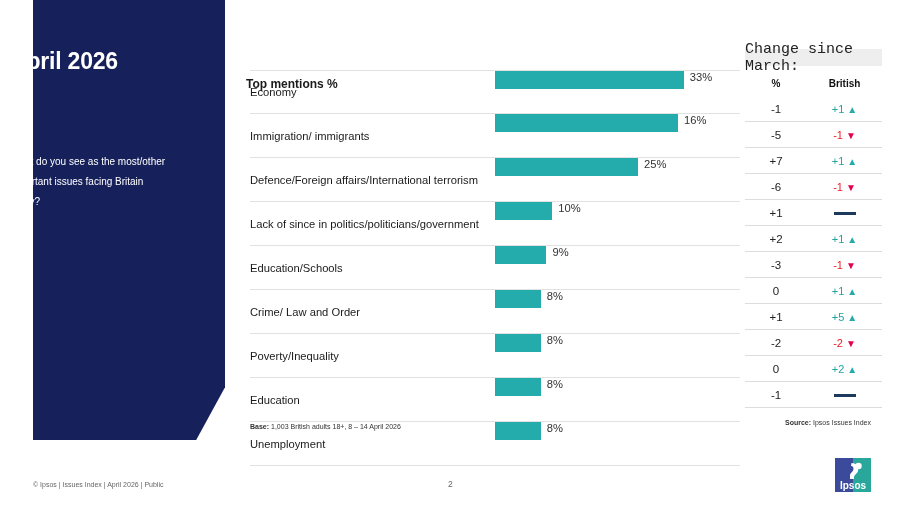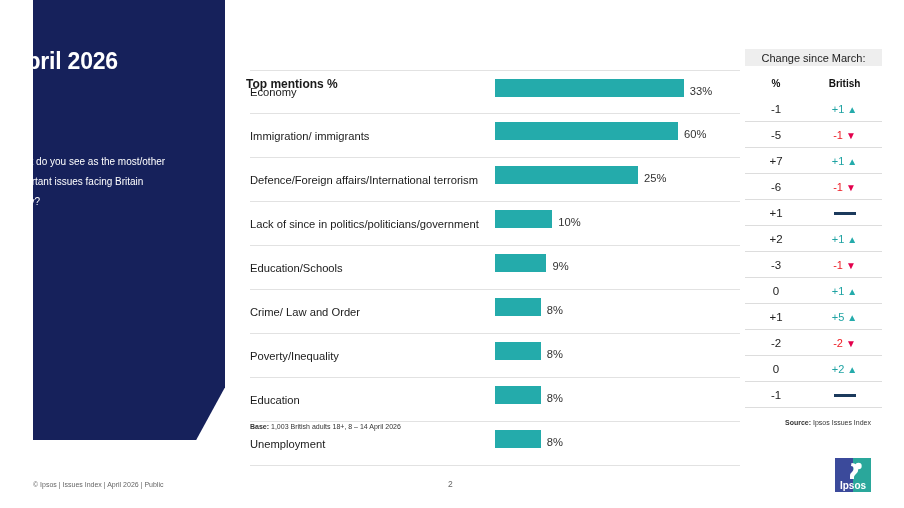--- a/index.html
+++ b/index.html
@@ -79,21 +79,21 @@
     font-size: 11.2px;
     color: #1a1a1a;
     white-space: nowrap;
   }
   .bar-wrap {
     position: absolute;
     left: 245px;
     top: 0;
     height: 26px;
     display: flex;
-    align-items: flex-end;
+    align-items: flex-start;
   }
   .bar {
     height: 18px;
     background: #24ABAB;
   }
   .bar-value {
     font-size: 11.2px;
     color: #333333;
     margin-left: 6px;
     white-space: nowrap;
@@ -116,22 +116,23 @@
     left: 745px;
     top: 49px;
     width: 137px;
     height: 17px;
     background: #eeeeee;
     display: flex;
     align-items: center;
     justify-content: center;
   }
   #change-header-text {
-    font-size: 11px;
+    font-size: 15px;
     color: #222222;
+    font-family: Liberation Mono, monospace;
   }
   #change-col-headers {
     position: absolute;
     left: 745px;
     top: 78px;
     width: 137px;
     display: flex;
   }
   #change-col-headers .hdr-pct {
     width: 62px;
@@ -237,21 +238,21 @@
       <div class="row-label">Economy</div>
       <div class="bar-wrap">
         <div class="bar" style="width: 188.76px; background: rgb(36, 171, 171);"></div>
         <div class="bar-value">33%</div>
       </div>
     </div>
     <div class="chart-row">
       <div class="row-label">Immigration/ immigrants</div>
       <div class="bar-wrap">
         <div class="bar" style="width: 183.04px; background: rgb(36, 171, 171);"></div>
-        <div class="bar-value">60%</div>
+        <div class="bar-value">16%</div>
       </div>
     </div>
     <div class="chart-row">
       <div class="row-label">Defence/Foreign affairs/International terrorism</div>
       <div class="bar-wrap">
         <div class="bar" style="width: 143px; background: rgb(36, 171, 171);"></div>
         <div class="bar-value">25%</div>
       </div>
     </div>
     <div class="chart-row">

